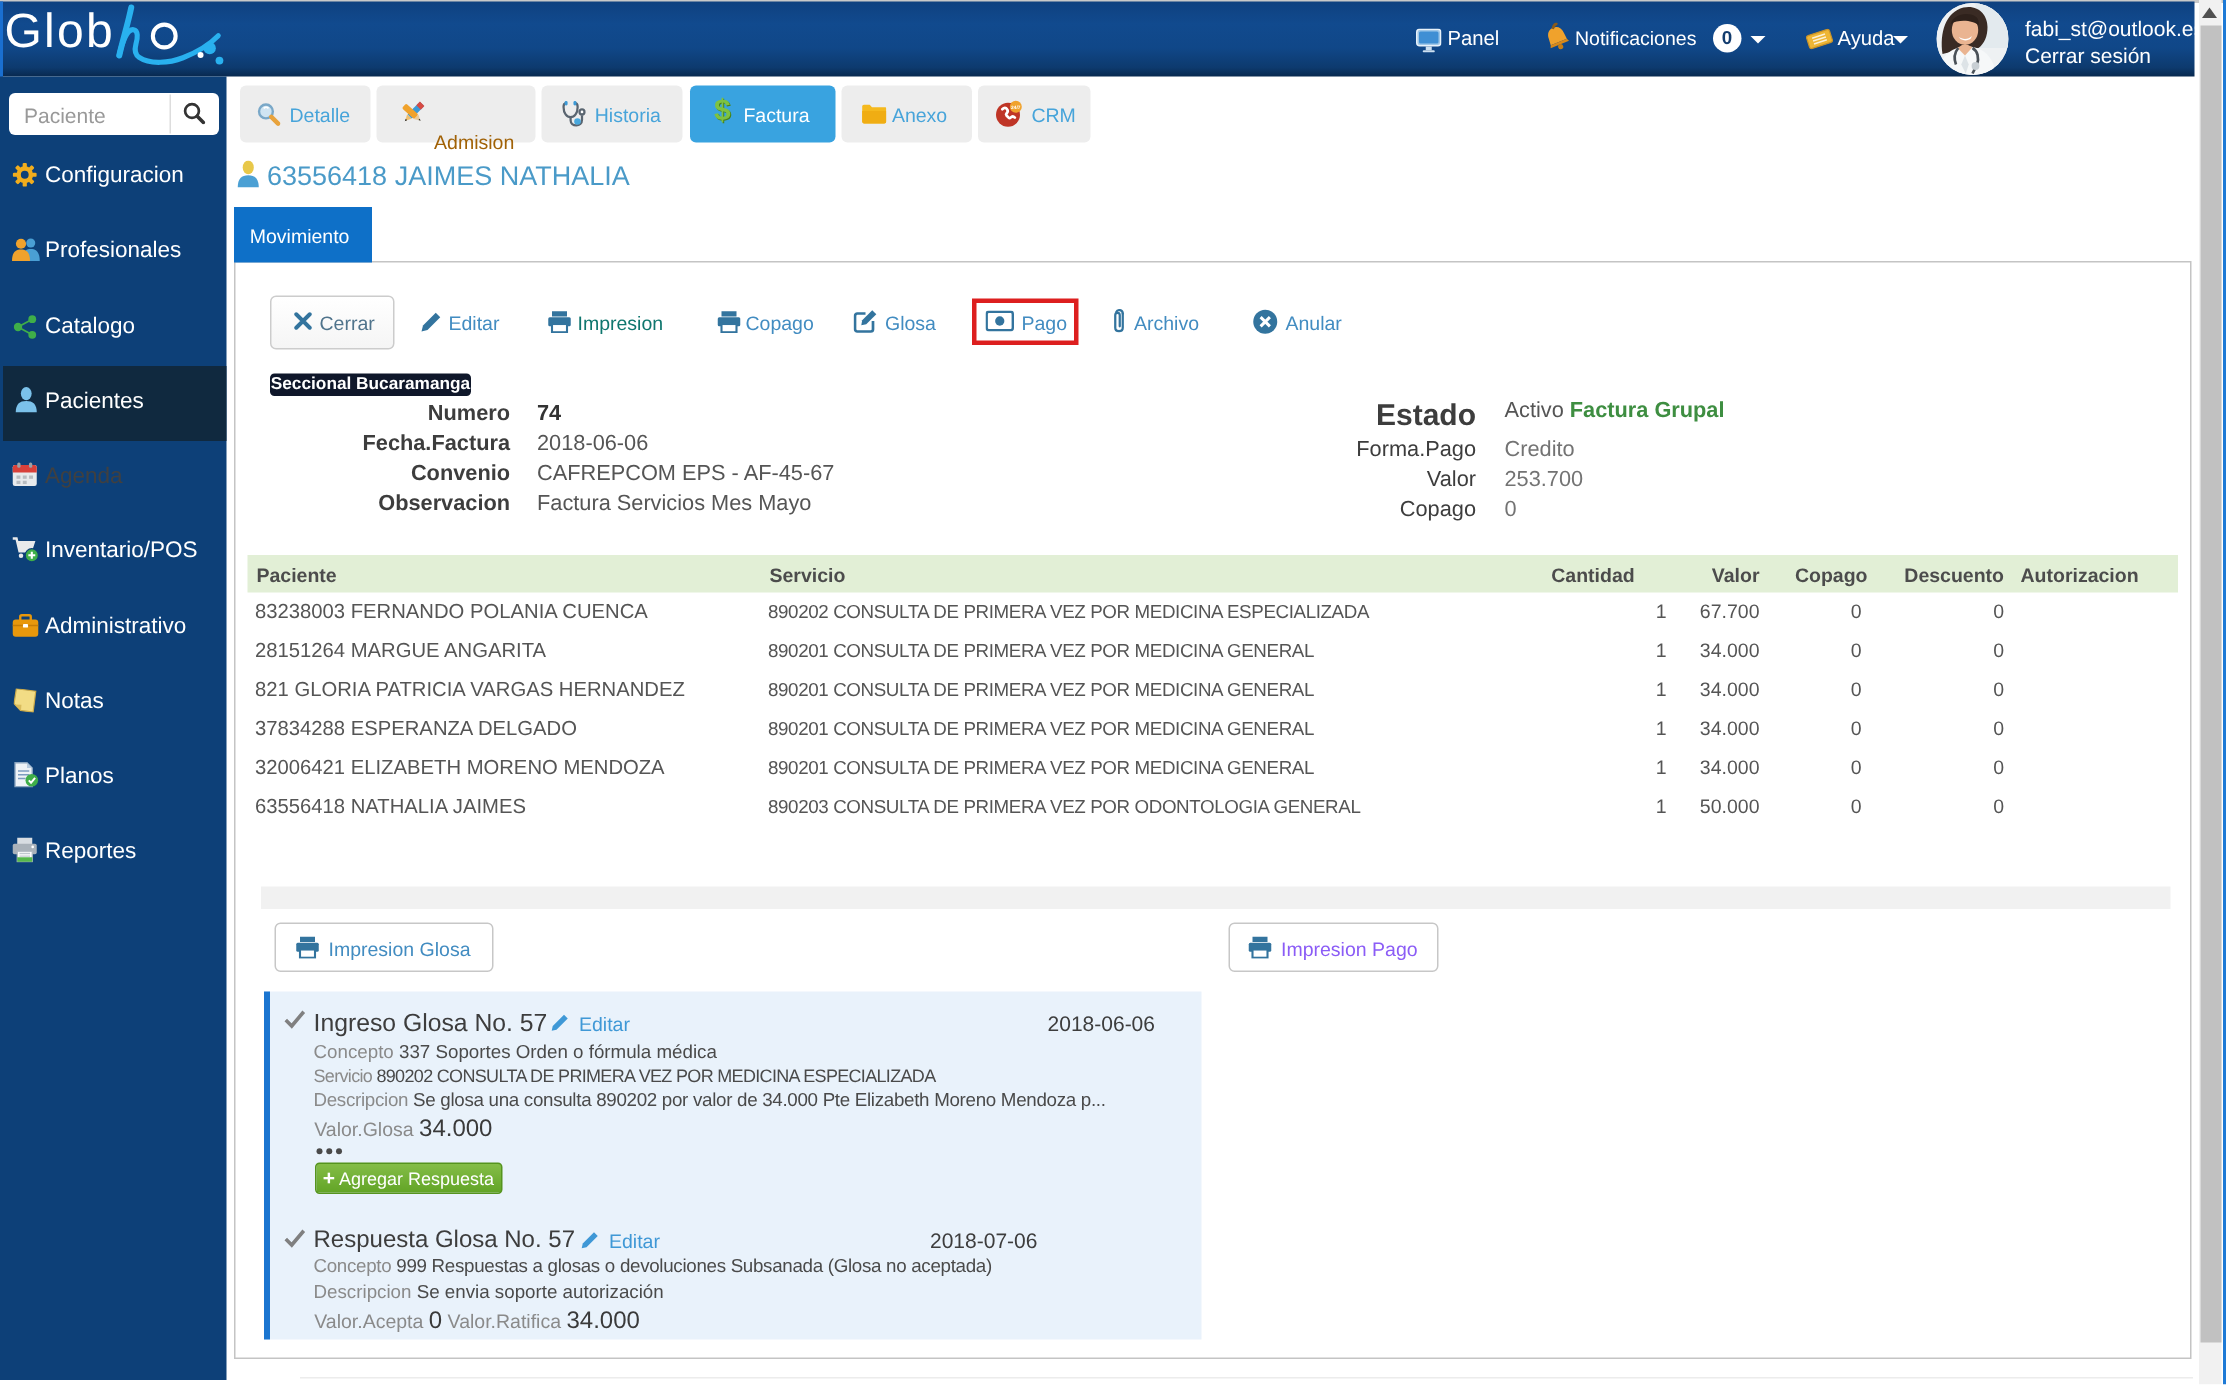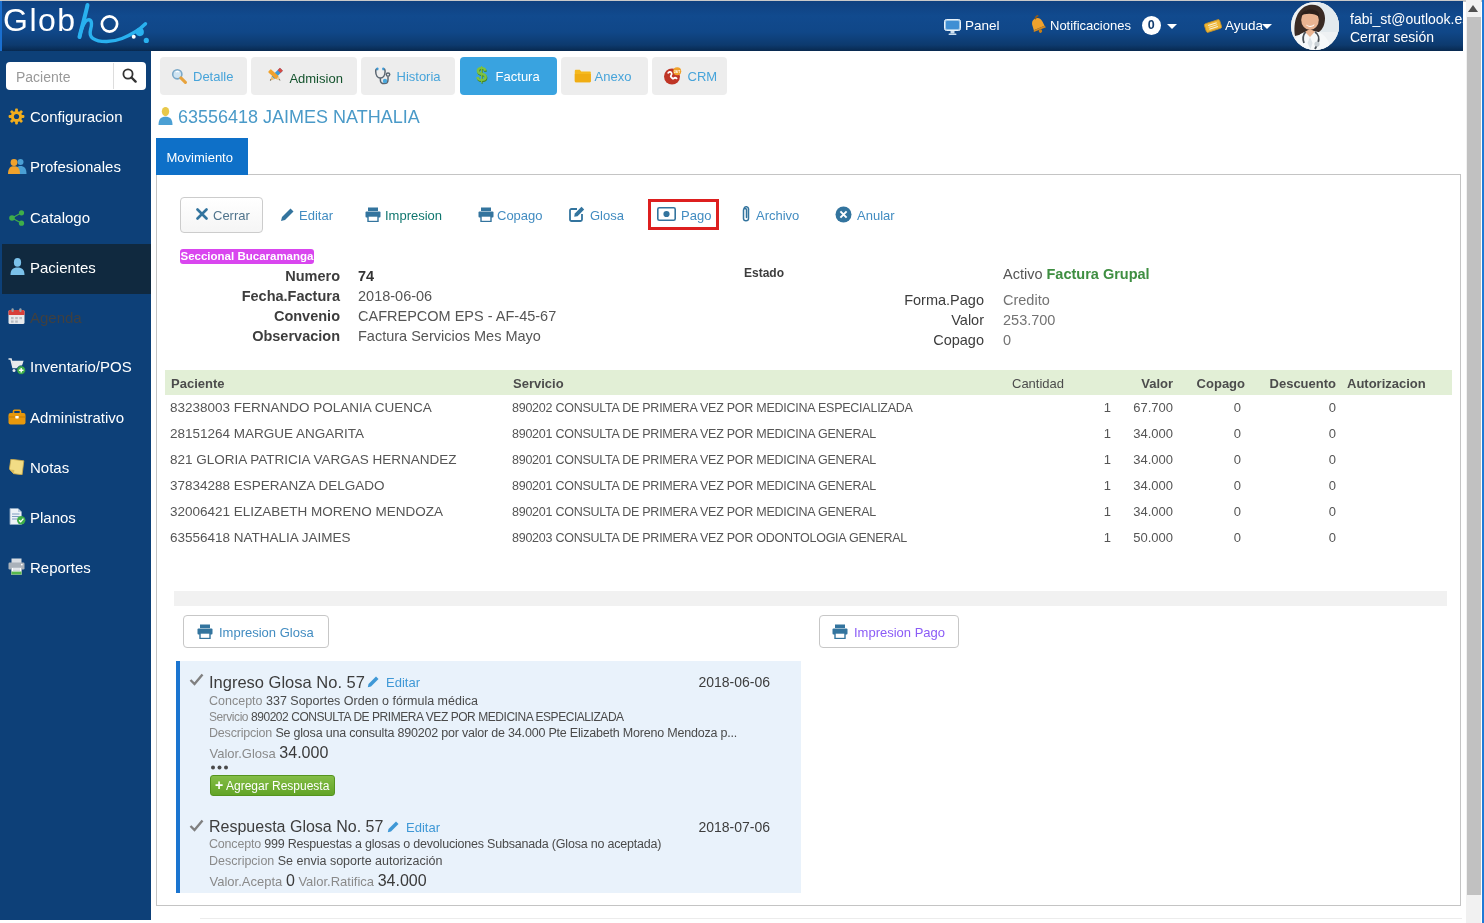--- a/index.html
+++ b/index.html
@@ -206,21 +206,21 @@
     <rect x="7" y="0.5" width="4.2" height="3.4" fill="#d84a42"></rect>
     <path d="M7 12.5 L11.2 12.5 L9.1 16.5 Z" fill="#f0c070"></path>
     <path d="M8.5 15.3 L9.7 15.3 L9.1 16.9 Z" fill="#222"></path>
   </g>
   <g transform="rotate(-48 9 9.5)">
     <rect x="6.8" y="2" width="4.2" height="11" rx="1" fill="#f0a22c"></rect>
     <path d="M6.8 13 L11 13 L8.9 16.6 Z" fill="#e8ca9a"></path>
     <path d="M8.3 15.5 L9.5 15.5 L8.9 16.9 Z" fill="#222"></path>
   </g>
 </svg>
-<div class="abs" style="left:289.4px;top:71px;color:#14532d;font-size:13px">Admision</div>
+<div class="abs" style="left:289.4px;top:87px;color:#a16207;font-size:13px">Admision</div>
 <svg class="abs" style="left:374px;top:67px" width="17" height="18" viewBox="0 0 17 18">
   <path d="M3.4 1.7 C 2.1 1.7, 1.7 2.6, 1.7 4.3 C 1.7 8.5, 3.8 11.1, 6.4 11.1 C 9 11.1, 11.1 8.5, 11.1 4.3 C 11.1 2.6, 10.6 1.7, 9.4 1.7" fill="none" stroke="#5a6570" stroke-width="1.5"></path>
   <path d="M6.4 11.1 L6.4 13.2 C 6.4 15.3, 8.1 16.6, 10.2 16.6 C 12.3 16.6, 14 15.3, 14 12.8 L14 9.8" fill="none" stroke="#5a6570" stroke-width="1.5"></path>
   <rect x="2.4" y="0.4" width="2" height="2.9" rx="0.9" fill="#3d9ad6"></rect>
   <rect x="8.3" y="0.4" width="2" height="2.9" rx="0.9" fill="#3d9ad6"></rect>
   <circle cx="14" cy="7.6" r="2.4" fill="#5a6570"></circle>
   <circle cx="14" cy="7.6" r="0.9" fill="#fff"></circle>
   <circle cx="11" cy="14" r="2.2" fill="#49a8dd"></circle>
 </svg>
 <div class="abs" style="left:396.5px;top:69px;color:#47a4da;font-size:13px">Historia</div>
@@ -285,32 +285,32 @@
   <path d="M7.5 4 L7.5 13.5 C7.5 16.5, 2.5 16.5, 2.5 13.5 L2.5 5 C2.5 3, 5.5 3, 5.5 5 L5.5 12.5" fill="none" stroke="#33749e" stroke-width="1.5" stroke-linecap="round"></path>
   <path d="M7.5 4 C7.5 1.5, 4 1, 3.2 3" fill="none" stroke="#33749e" stroke-width="1.5" stroke-linecap="round"></path>
 </svg>
 <div class="abs" style="left:756px;top:208px;color:#428cc1;font-size:13px">Archivo</div>
 <svg class="abs" style="left:835px;top:206px" width="17" height="17" viewBox="0 0 17 17">
   <circle cx="8.5" cy="8.5" r="8" fill="#33749e"></circle>
   <path d="M5.4 5.4 L11.6 11.6 M11.6 5.4 L5.4 11.6" stroke="#fff" stroke-width="2"></path>
 </svg>
 <div class="abs" style="left:857px;top:208px;color:#428cc1;font-size:13px">Anular</div>
 
-<div class="abs" style="left:180px;top:248.5px;width:134px;height:15.5px;background:#d946ef;border-radius:3px;color:#fff;font-size:11.5px;font-weight:bold;text-align:center;line-height:15.5px">Seccional Bucaramanga</div>
+<div class="abs" style="left:180px;top:248.5px;width:134px;height:15.5px;background:#0f172a;border-radius:3px;color:#fff;font-size:11.5px;font-weight:bold;text-align:center;line-height:15.5px">Seccional Bucaramanga</div>
 <div class="abs" style="left:100px;top:265.5px;width:240px;text-align:right;color:#3d3d3d;font-size:14.5px;font-weight:bold;line-height:20px">Numero<br>Fecha.Factura<br>Convenio<br>Observacion</div>
 <div class="abs" style="left:358px;top:265.5px;color:#555;font-size:14.5px;line-height:20px"><b style="color:#333">74</b><br>2018-06-06<br>CAFREPCOM EPS - AF-45-67<br>Factura Servicios Mes Mayo</div>
-<div class="abs" style="left:744px;top:265.5px;width:240px;color:#3d3d3d;font-size:12px;font-weight:bold">Estado</div>
+<div class="abs" style="left:744px;top:265.5px;width:240px;text-align:right;color:#3d3d3d;font-size:20px;font-weight:bold">Estado</div>
 <div class="abs" style="left:744px;top:289.5px;width:240px;text-align:right;color:#3d3d3d;font-size:14.5px;font-weight:normal;line-height:20px">Forma.Pago<br>Valor<br>Copago</div>
 <div class="abs" style="left:1003px;top:265.5px;color:#555;font-size:14.5px">Activo <b style="color:#3e8e41">Factura Grupal</b></div>
 <div class="abs" style="left:1003px;top:289.5px;color:#737373;font-size:14.5px;line-height:20px">Credito<br>253.700<br>0</div>
 
 <div class="abs" style="left:165px;top:370px;width:1287px;height:25px;background:#e2efd6"></div>
 <div class="abs" style="left:171px;top:376px;color:#4c4c4c;font-size:13px;font-weight:bold">Paciente</div>
 <div class="abs" style="left:513px;top:376px;color:#4c4c4c;font-size:13px;font-weight:bold">Servicio</div>
-<div class="abs" style="left:1012px;top:376px;width:100px;text-align:left;color:#4c4c4c;font-size:13px;font-weight:normal">Cantidad</div>
+<div class="abs" style="left:1012px;top:376px;width:100px;text-align:center;color:#4c4c4c;font-size:13px;font-weight:bold">Cantidad</div>
 <div class="abs" style="left:1093px;top:376px;width:80px;text-align:right;color:#4c4c4c;font-size:13px;font-weight:bold">Valor</div>
 <div class="abs" style="left:1165px;top:376px;width:80px;text-align:right;color:#4c4c4c;font-size:13px;font-weight:bold">Copago</div>
 <div class="abs" style="left:1256px;top:376px;width:80px;text-align:right;color:#4c4c4c;font-size:13px;font-weight:bold">Descuento</div>
 <div class="abs" style="left:1347px;top:376px;color:#4c4c4c;font-size:13px;font-weight:bold">Autorizacion</div>
 <div class="abs" style="left:170px;top:395px;color:#555;font-size:13.5px;line-height:26px">83238003 FERNANDO POLANIA CUENCA<br>28151264 MARGUE ANGARITA<br>821 GLORIA PATRICIA VARGAS HERNANDEZ<br>37834288 ESPERANZA DELGADO<br>32006421 ELIZABETH MORENO MENDOZA<br>63556418 NATHALIA JAIMES</div>
 <div class="abs" style="left:512px;top:395px;color:#555;font-size:12.5px;letter-spacing:-0.25px;line-height:26px">890202 CONSULTA DE PRIMERA VEZ POR MEDICINA ESPECIALIZADA<br>890201 CONSULTA DE PRIMERA VEZ POR MEDICINA GENERAL<br>890201 CONSULTA DE PRIMERA VEZ POR MEDICINA GENERAL<br>890201 CONSULTA DE PRIMERA VEZ POR MEDICINA GENERAL<br>890201 CONSULTA DE PRIMERA VEZ POR MEDICINA GENERAL<br>890203 CONSULTA DE PRIMERA VEZ POR ODONTOLOGIA GENERAL</div>
 <div class="abs" style="left:1031px;top:395px;width:80px;text-align:right;color:#555;font-size:13px;line-height:26px">1<br>1<br>1<br>1<br>1<br>1</div>
 <div class="abs" style="left:1093px;top:395px;width:80px;text-align:right;color:#555;font-size:13px;line-height:26px">67.700<br>34.000<br>34.000<br>34.000<br>34.000<br>50.000</div>
 <div class="abs" style="left:1161px;top:395px;width:80px;text-align:right;color:#555;font-size:13px;line-height:26px">0<br>0<br>0<br>0<br>0<br>0</div>
 <div class="abs" style="left:1256px;top:395px;width:80px;text-align:right;color:#555;font-size:13px;line-height:26px">0<br>0<br>0<br>0<br>0<br>0</div>
@@ -352,21 +352,21 @@
 </svg>
 <div class="abs" style="left:209.5px;top:775px;width:125.5px;height:21px;background:linear-gradient(#84bd47,#62a426);border:1px solid #55941e;border-radius:3px;color:#fff;font-size:12px;text-align:center;line-height:19px;white-space:nowrap"><span style="font-size:14px;font-weight:bold">+</span> Agregar Respuesta</div>
 <svg class="abs" style="left:189px;top:819px" width="15" height="13" viewBox="0 0 15 13">
   <path d="M1.5 7 L5.5 11 L13.5 1.5" fill="none" stroke="#808080" stroke-width="2.4"></path>
 </svg>
 <div class="abs" style="left:209px;top:818px;color:#3d3d3d;font-size:16px">Respuesta Glosa No. 57</div>
 <svg class="abs" style="left:387px;top:820px" width="13" height="13" viewBox="0 0 13 13">
   <path d="M9 1.5 L11.5 4 L4 11.5 L0.8 12.2 L1.5 9 Z" fill="#3f98d6"></path>
 </svg>
 <div class="abs" style="left:406px;top:820px;color:#3f98d6;font-size:13px">Editar</div>
-<div class="abs" style="left:620px;top:818.5px;width:150px;text-align:right;color:#3d3d3d;font-size:14px">2018-07-06</div>
+<div class="abs" style="left:620px;top:818.5px;width:150px;text-align:left;color:#3d3d3d;font-size:14px">2018-07-06</div>
 <div class="abs" style="left:209px;top:837px;color:#8a8a8a;font-size:12.5px;letter-spacing:-0.2px">Concepto <span style="color:#4a4a4a">999 Respuestas a glosas o devoluciones Subsanada (Glosa no aceptada)</span></div>
 <div class="abs" style="left:209px;top:854px;color:#8a8a8a;font-size:12.5px">Descripcion <span style="color:#4a4a4a">Se envia soporte autorización</span></div>
 <div class="abs" style="left:209.5px;top:872px;color:#8a8a8a;font-size:13px">Valor.Acepta <span style="color:#3a3a3a;font-size:16px">0</span> Valor.Ratifica <span style="color:#3a3a3a;font-size:16px">34.000</span></div>
 <div class="abs" style="left:200px;top:918px;width:1262px;height:1px;background:#ececec"></div>
 
 <div class="abs" style="left:1466px;top:0;width:15px;height:923px;background:#f1f1f1"></div>
 <div class="abs" style="left:1468px;top:5px;width:0;height:0;border-left:5.5px solid transparent;border-right:5.5px solid transparent;border-bottom:7px solid #505050"></div>
 <div class="abs" style="left:1466.5px;top:17px;width:14px;height:878px;background:#c1c1c1"></div>
 
 </body></html>

